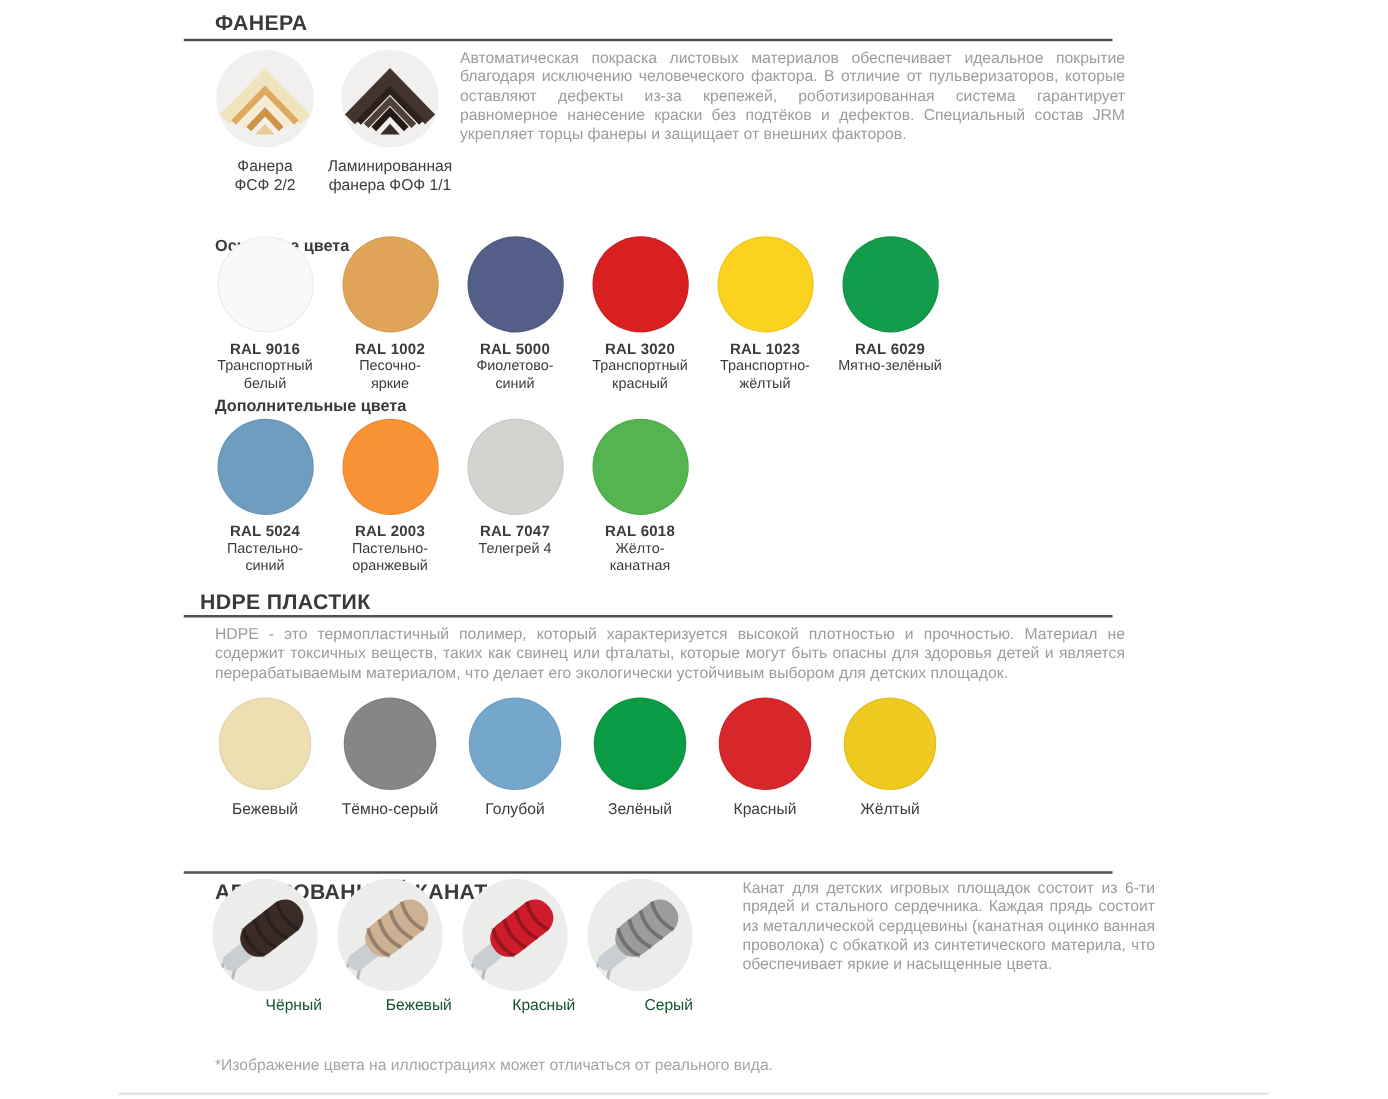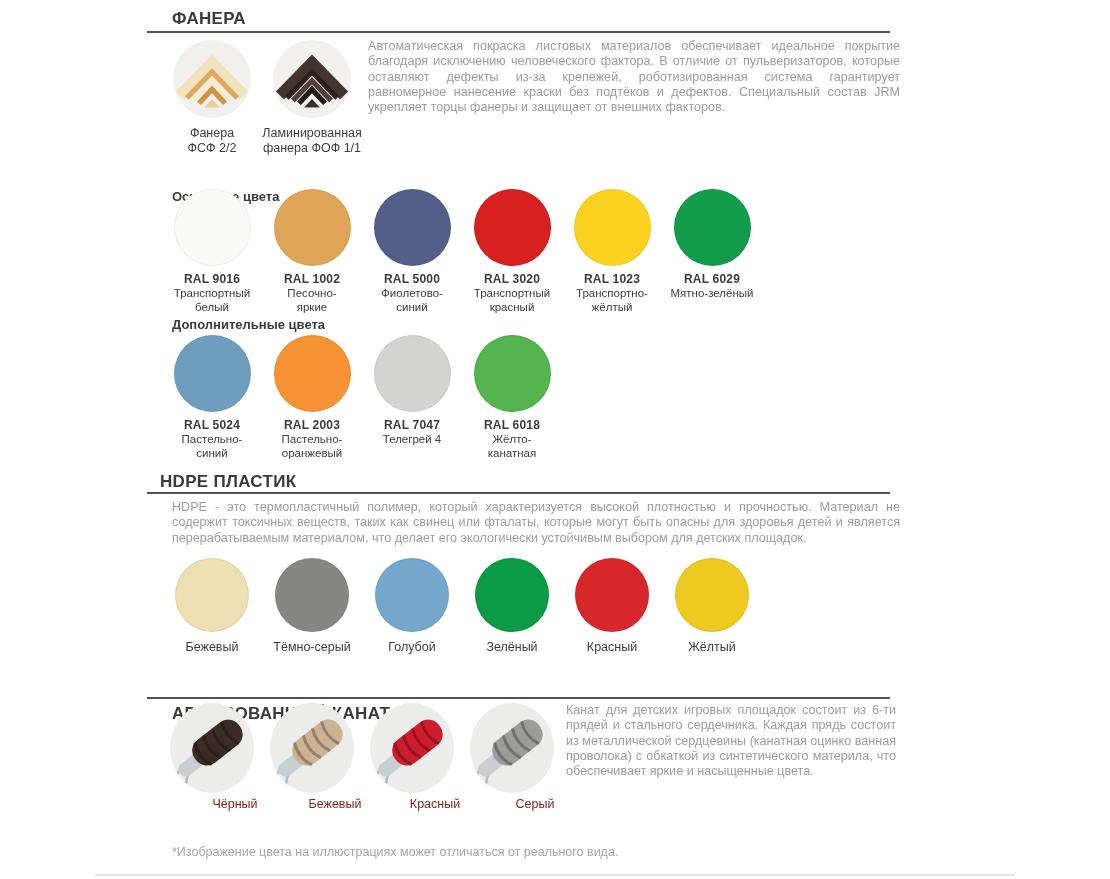--- a/index.html
+++ b/index.html
@@ -22,21 +22,21 @@
   .srow{position:absolute;left:162px;display:flex;}
   .swatch{width:100px;display:flex;flex-direction:column;align-items:center;text-align:center;}
   .circle{width:77px;height:77px;border-radius:50%;box-shadow:inset 0 0 0 1px rgba(0,0,0,.05);}
   #row-hdpe .circle{width:74px;height:74px;}
   .code{margin-top:6px;font-weight:700;font-size:12px;color:#3c3b39;letter-spacing:.2px;}
   .cname{font-size:11.5px;line-height:13.5px;color:#3c3b39;margin-top:1px;white-space:pre-line;width:112px;}
   .hname{margin-top:8px;font-size:12.5px;color:#3c3b39;}
 
   .ropecell{width:100px;display:flex;flex-direction:column;align-items:center;text-align:center;}
   .ropecell svg{width:86px;height:92px;}
-  .rname{margin-top:3px;font-size:12.5px;color:#7f1d1d;margin-left:46px;}
+  .rname{margin-top:3px;font-size:12.5px;color:#14532d;margin-left:46px;}
 
   .footnote{position:absolute;left:172px;top:845px;font-size:12.5px;color:#a5a5a3;}
   .bottom-divider{position:absolute;left:95px;top:874px;width:920px;height:2px;background:#e6e4e2;}
 </style>
 </head>
 <body>
 
 <div id="page">
 
   <div class="sec-title" style="left:172px;top:9px;">ФАНЕРА</div>
@@ -264,17 +264,17 @@
           <path d="M46 32 q-7 15 0 30" stroke="rgba(0,0,0,0.27)" stroke-width="3.2" fill="none"></path>
           <path d="M58 32 q-7 15 0 30" stroke="rgba(0,0,0,0.27)" stroke-width="3.2" fill="none"></path>
           <path d="M70 32 q-7 15 0 30" stroke="rgba(0,0,0,0.27)" stroke-width="3.2" fill="none"></path>
         </g>
           </g>
       </svg>
       <div class="rname">Серый</div>
     </div>
   </div>
 
-  <div class="para" style="left:566px;top:703px;width:330px;">Канат для детских игровых площадок состоит из 6-ти прядей и стального сердечника. Каждая прядь состоит из металлической сердцевины (канатная оцинко ванная проволока) с обкаткой из синтетического материла, что обеспечивает яркие и насыщенные цвета.</div>
+  <div class="para" style="left:594px;top:703px;width:330px;">Канат для детских игровых площадок состоит из 6-ти прядей и стального сердечника. Каждая прядь состоит из металлической сердцевины (канатная оцинко ванная проволока) с обкаткой из синтетического материла, что обеспечивает яркие и насыщенные цвета.</div>
 
   <div class="footnote">*Изображение цвета на иллюстрациях может отличаться от реального вида.</div>
   <div class="bottom-divider"></div>
 </div>
 
 </body></html>

